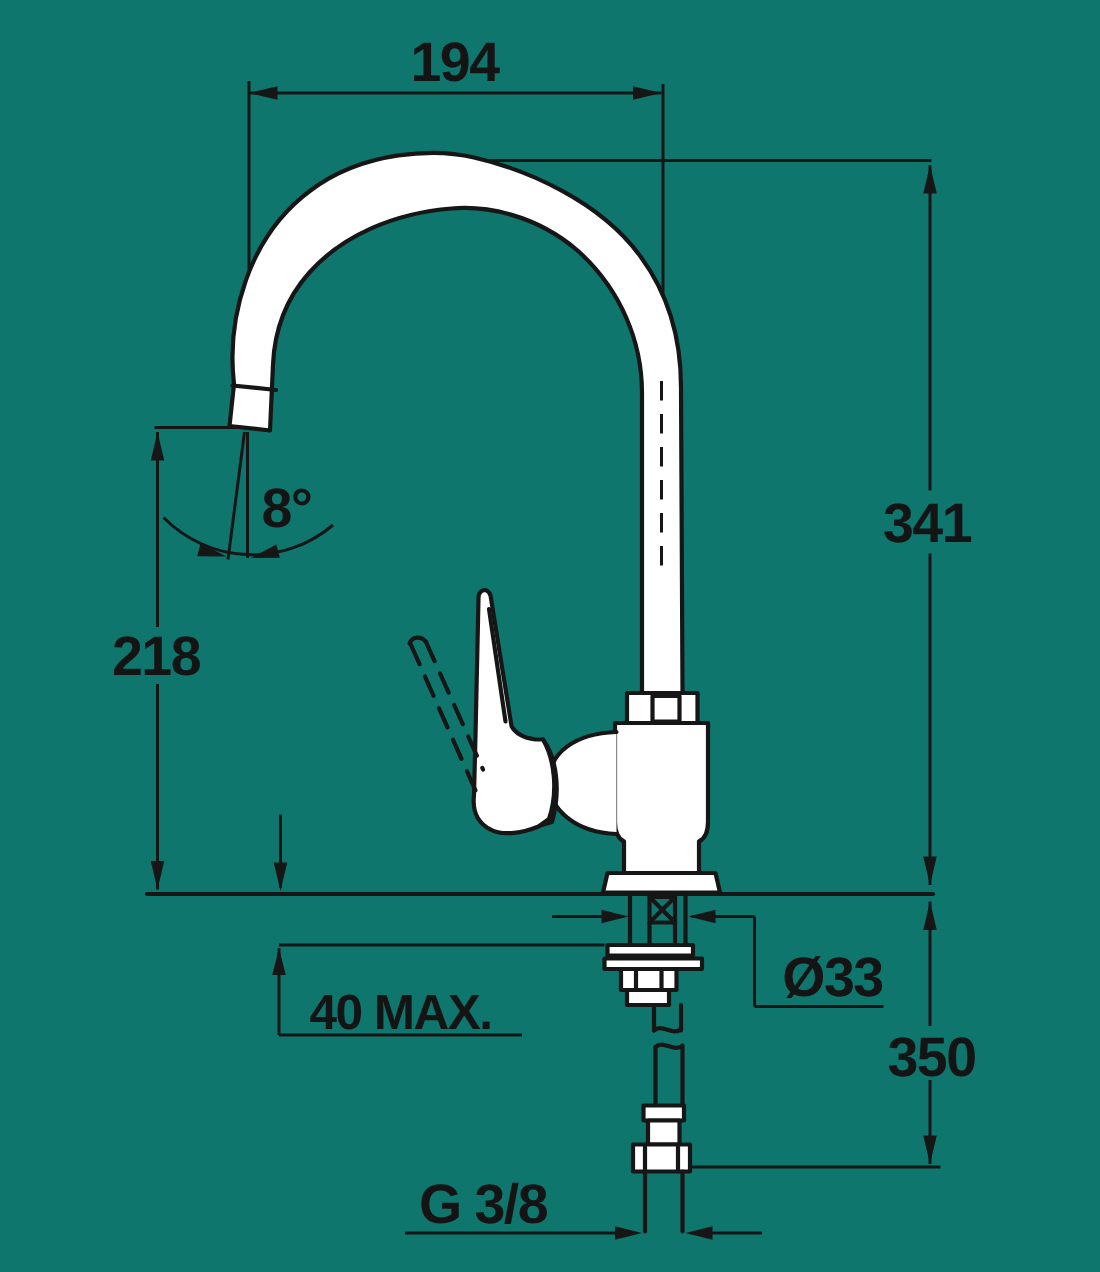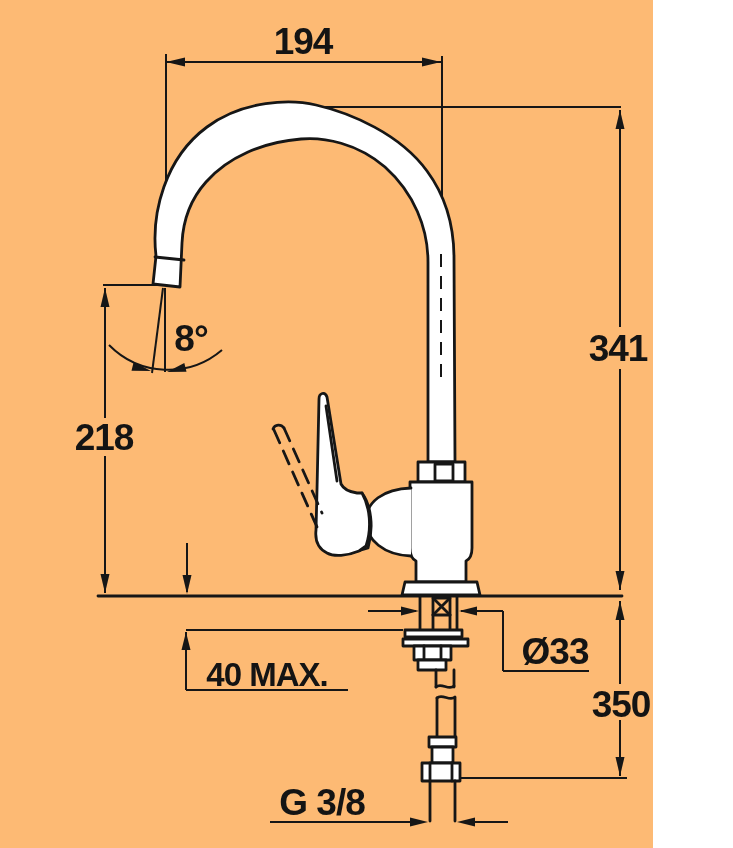--- a/index.html
+++ b/index.html
@@ -2,23 +2,23 @@
 <html><head>
 <meta charset="utf-8">
 <style>
   html, body {
     margin: 0;
     padding: 0;
     background: #ffffff;
   }
   #stage {
     position: relative;
-    width: 653px;
+    width: 733px;
     height: 848px;
-    background: #fdba74;
+    background: #0f766e;
     overflow: hidden;
     text-align: right;
   }
   svg { display: block; }
   .dim-text {
     font-family: "Liberation Sans", sans-serif;
     font-weight: bold;
     font-size: 37px;
     fill: #141414;
     text-anchor: middle;

